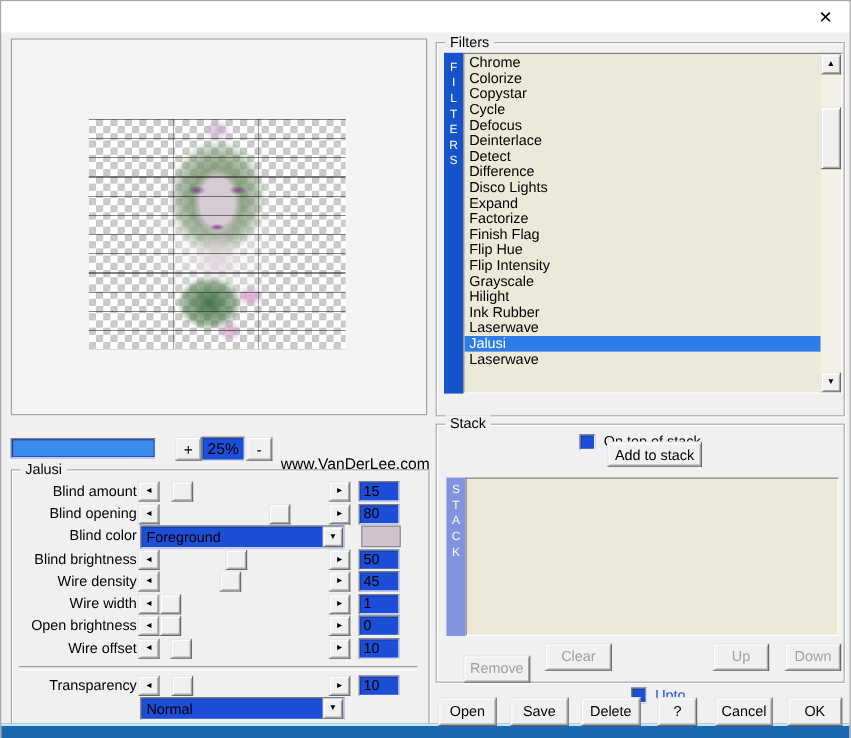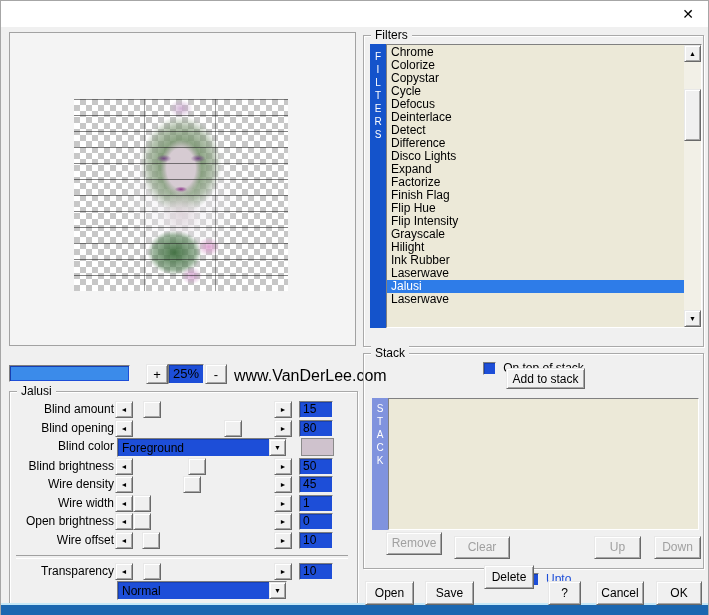--- a/index.html
+++ b/index.html
@@ -46,21 +46,21 @@
       linear-gradient(45deg, #c7c7c7 25%, rgba(0,0,0,0) 25%, rgba(0,0,0,0) 75%, #c7c7c7 75%);
     background-size:auto,auto,auto,auto,auto,auto,auto,auto,auto,auto,auto,auto,auto,12px 12px,12px 12px;
     background-position:0 0,0 0,0 0,0 0,0 0,0 0,0 0,0 0,0 0,0 0,0 0,0 0,0 0,0 0,6px 6px;
     background-repeat:repeat,no-repeat,no-repeat,no-repeat,no-repeat,no-repeat,no-repeat,no-repeat,no-repeat,no-repeat,no-repeat,no-repeat,no-repeat,repeat,repeat;}
   
   .progress{position:absolute;left:8px;top:364px;width:121px;height:17px;box-sizing:border-box;}
   .progress .fill{position:absolute;left:1px;top:1px;right:1px;bottom:1px;}
   .zoombtn{position:absolute;width:22px;height:20px;line-height:18px;text-align:center;font-size:13px;}
   .pctbox{position:absolute;left:167px;top:363px;width:36px;height:20px;line-height:18px;
           text-align:center;font-size:13px;box-sizing:border-box;}
-  .website{position:absolute;left:233px;top:366px;font-size:16px;}
+  .website{position:absolute;left:233px;top:378px;font-size:13px;}
   
   .row-label{position:absolute;left:2px;width:102px;text-align:right;font-size:12px;line-height:17px;}
   .sl-arrow{position:absolute;width:18px;height:17px;text-align:center;font-size:7px;line-height:15px;
             box-sizing:border-box;}
   .sl-track{position:absolute;left:123px;width:142px;height:17px;}
   .sl-thumb{position:absolute;top:0;width:18px;height:17px;box-sizing:border-box;}
   .valbox{position:absolute;left:289px;width:34px;height:17px;line-height:15px;font-size:12px;
           padding-left:3px;box-sizing:border-box;}
   .combo{position:absolute;height:19px;box-sizing:border-box;}
   .combo .combo-text{position:absolute;left:4px;top:2px;font-size:12px;}
@@ -234,33 +234,33 @@
     <button class="btn raised" style="left:142px;top:14px;width:79px;height:21px;">Add to stack</button>
     <div class="vbar" id="stack-vbar" style="left: 8px; top: 44px; height: 132px; padding-top: 4px; background: rgb(128, 147, 222);">
         <div>S</div>
         <div>T</div>
         <div>A</div>
         <div>C</div>
         <div>K</div>
       </div>
     <div class="listbox" id="stack-list" style="left: 24px; top: 44px; width: 311px; height: 132px; background: rgb(236, 233, 216);"></div>
     <div id="stack-buttons">
-        <button class="btn raised disabled" style="left: 22px; top: 178px; width: 56px; height: 23px;">Remove</button>
+        <button class="btn raised disabled" style="left: 22px; top: 192px; width: 56px; height: 23px;">Remove</button>
         <button class="btn raised disabled" style="left: 90px; top: 182px; width: 56px; height: 23px;">Clear</button>
         <button class="btn raised disabled" style="left: 230px; top: 182px; width: 47px; height: 23px;">Up</button>
         <button class="btn raised disabled" style="left: 290px; top: 182px; width: 47px; height: 23px;">Down</button>
       </div>
     <div class="checkrow" style="left:162px;top:186px;width:auto;justify-content:flex-start;">
       <span class="checkbox sunken"></span>
       <span class="checklabel disabled">Upto</span>
     </div>
   </div>
 
   <div id="action-buttons"></div>
 
   <div class="bottom-edge"></div>
 <button class="btn raised" style="left: 364px; top: 580px; width: 49px; height: 24px;">Open</button>
     <button class="btn raised" style="left: 424px; top: 580px; width: 49px; height: 24px;">Save</button>
-    <button class="btn raised" style="left: 483px; top: 564px; width: 50px; height: 24px;">Delete</button>
+    <button class="btn raised" style="left: 483px; top: 580px; width: 50px; height: 24px;">Delete</button>
     <button class="btn raised" style="left: 547px; top: 580px; width: 33px; height: 24px;">?</button>
     <button class="btn raised" style="left: 595px; top: 580px; width: 48px; height: 24px;">Cancel</button>
     <button class="btn raised" style="left: 655px; top: 580px; width: 46px; height: 24px;">OK</button>
   </div>
 
 </body></html>

